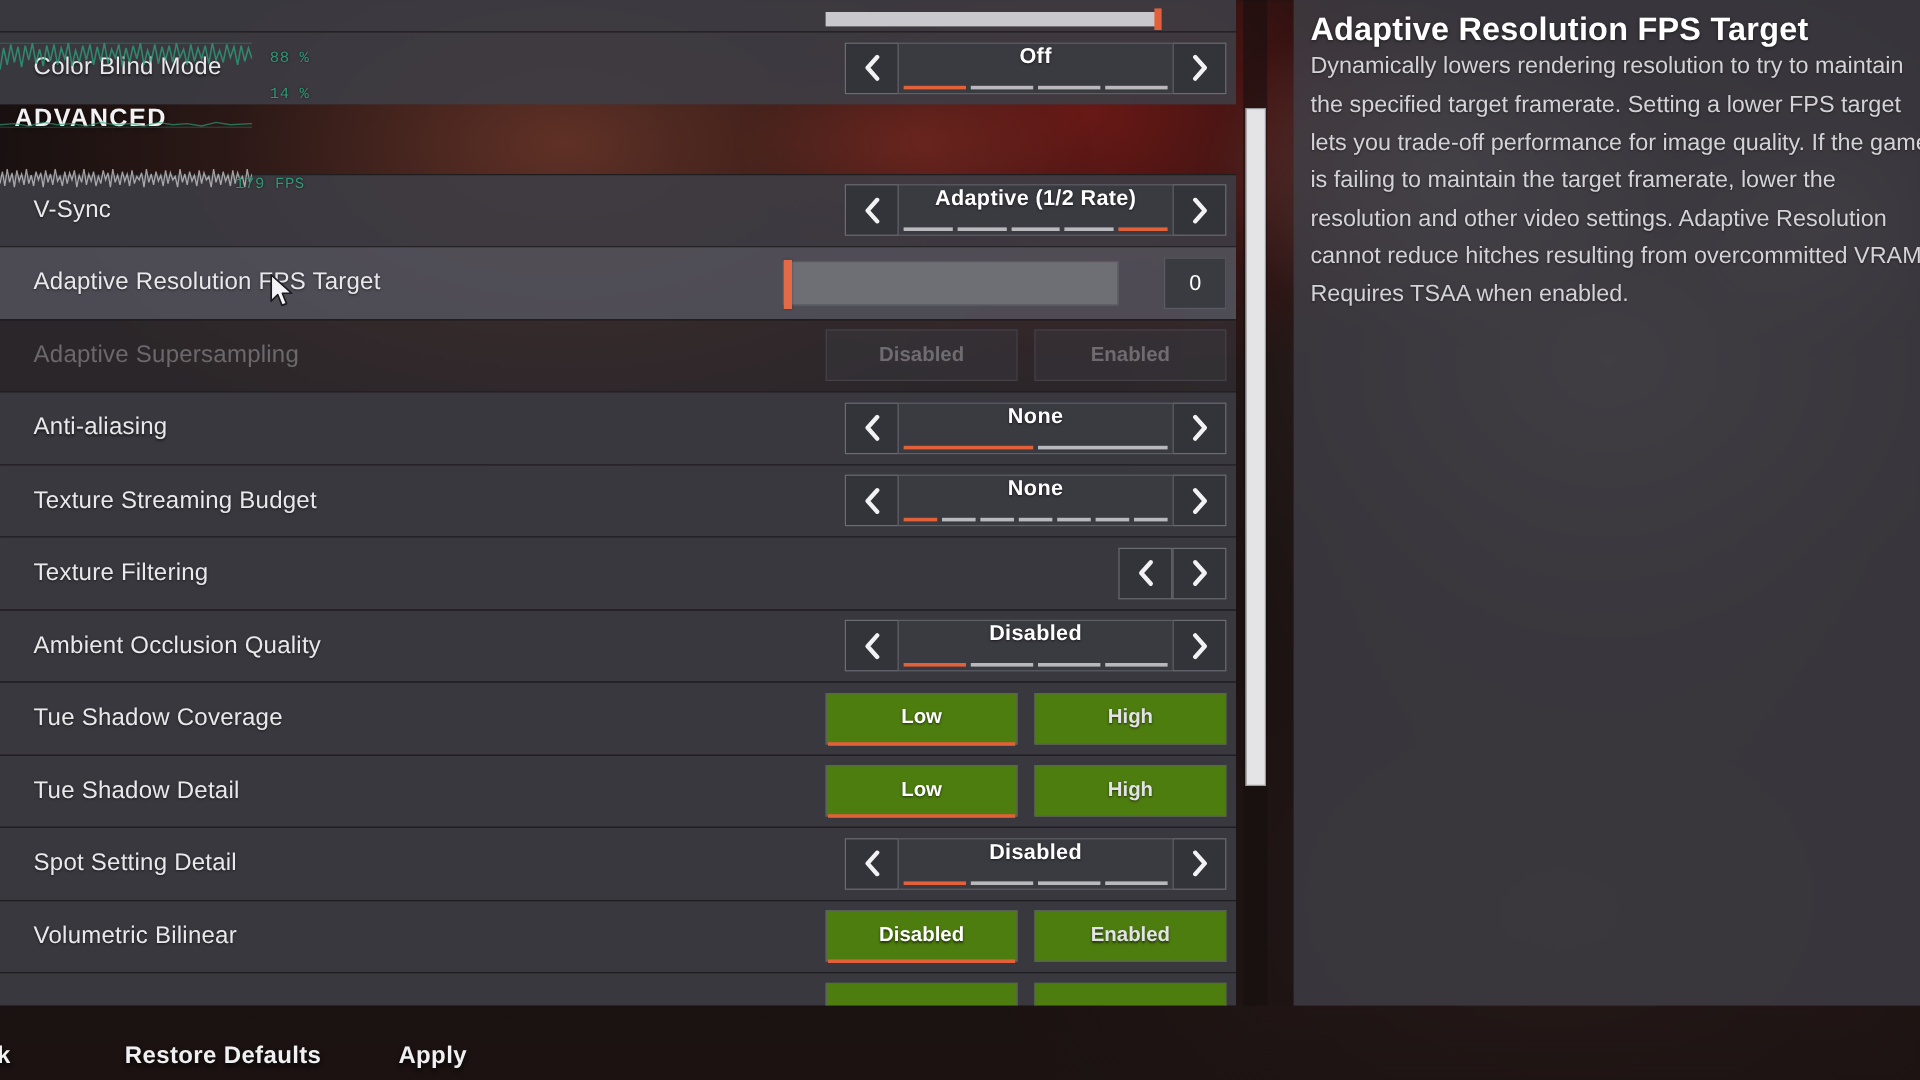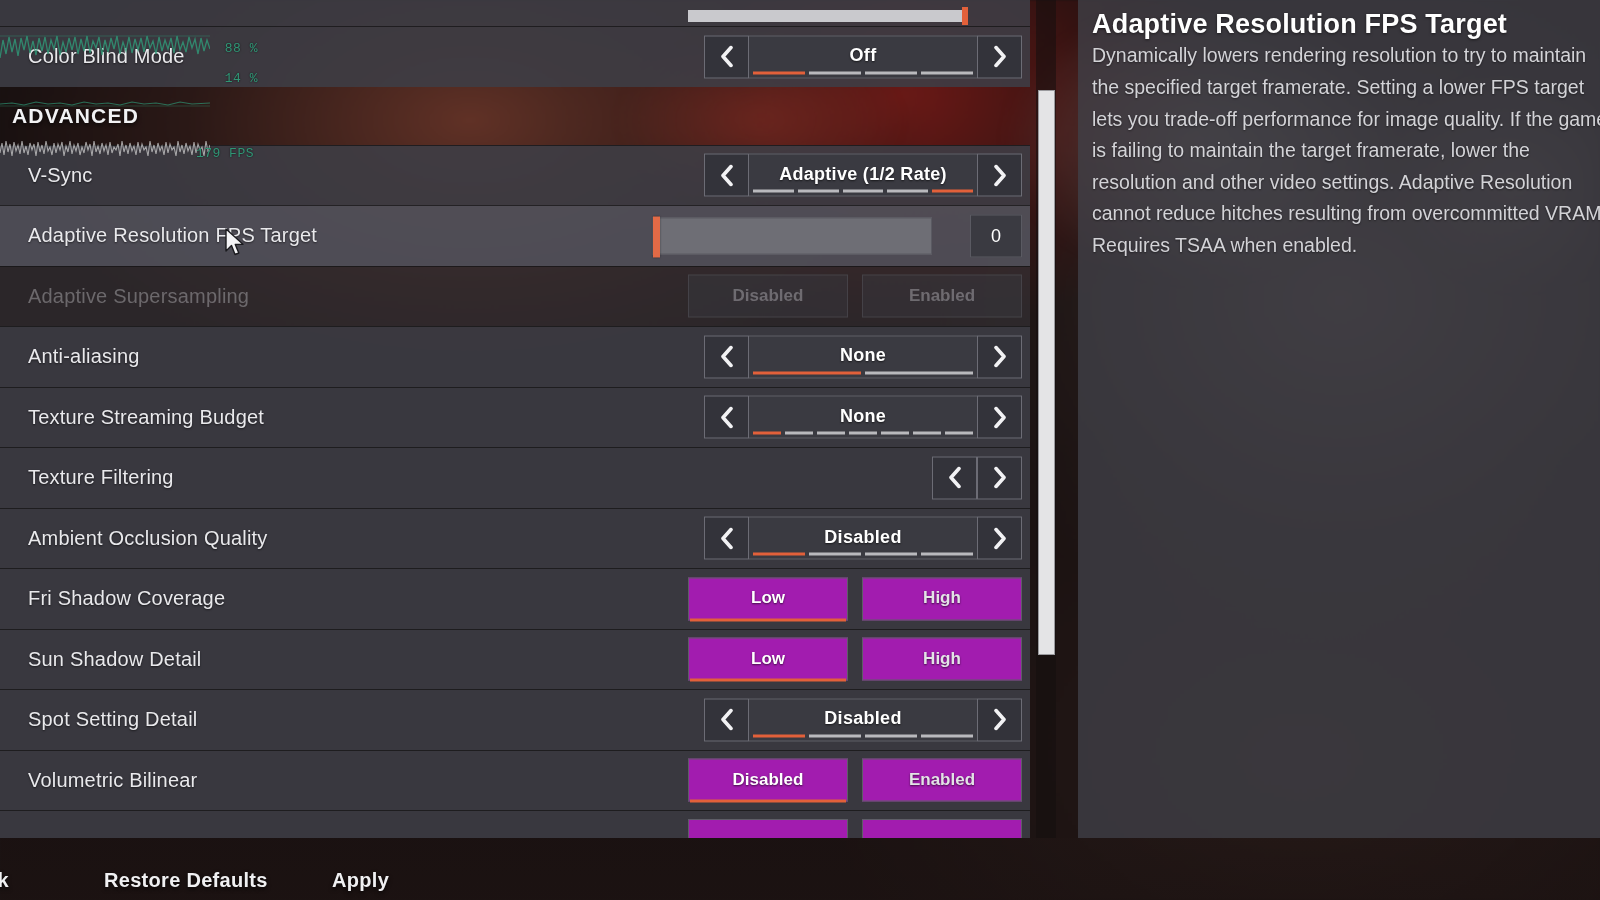--- a/index.html
+++ b/index.html
@@ -74,21 +74,21 @@
     color: #e9e9ec; font-size: 20px; letter-spacing: 0.2px;
     padding-left: 28px; flex: 0 0 auto;
     white-space: nowrap;
     text-shadow: 0 1px 2px rgba(0,0,0,0.55);
   }
   .row.ghost .row-label { color: rgba(160,158,163,0.55); text-shadow:none; }
 
   
   .section-head {
     position: relative; width: 1030px; height: 58px;
-    display: flex; align-items: center;
+    display: flex; 
     background: transparent;
   }
   .section-title {
     color: #f2f2f4; font-size: 21px; font-weight: bold;
     letter-spacing: 1.2px; padding-left: 12px;
     text-shadow: 0 2px 4px rgba(0,0,0,0.7);
   }
 
   
   .control {
@@ -104,21 +104,21 @@
     display: flex; align-items: center; justify-content: center;
     flex: 0 0 auto;
   }
   .arrow-btn svg { display:block; }
   .spin-value {
     width: 228px; height: 43px;
     background: #3a3a41;
     border: 1px solid #5e5e67;
     border-left: none; border-right: none;
     position: relative;
-    display: flex; align-items: center; justify-content: center;
+    display: flex; align-items: flex-start; justify-content: center;
   }
   .spin-value .txt {
     color: #ffffff; font-size: 18px; font-weight: bold; letter-spacing: 0.3px;
     text-shadow: 0 1px 2px rgba(0,0,0,0.6);
     margin-bottom: 3px;
   }
   .segbar {
     position: absolute; left: 4px; right: 4px; bottom: 3px;
     display: flex; gap: 4px; height: 3px;
   }
@@ -150,21 +150,21 @@
     border: 1px solid #5a5a62;
     display: flex; align-items: center; justify-content: center;
     color: #fff; font-size: 18px;
     margin-left: 4px;
   }
 
   
   .toggle-pair { display: flex; gap: 14px; }
   .toggle-btn {
     width: 160px; height: 43px;
-    background: #a21caf;
+    background: #4d7c0f;
     border: 1px solid #5e5e67;
     position: relative;
     display: flex; align-items: center; justify-content: center;
   }
   .toggle-btn .txt {
     color: #e3e3e6; font-size: 17px; font-weight: bold;
     text-shadow: 0 1px 2px rgba(0,0,0,0.6);
     margin-bottom: 2px;
   }
   .toggle-btn.active .txt { color: #ffffff; }
@@ -448,35 +448,35 @@
         </div>
         <div class="arrow-btn">
           <svg width="18" height="22" viewBox="0 0 18 22">
               <path d="M5 2 L13 11 L5 20" fill="none" stroke="#f2f2f4" stroke-width="3.6" stroke-linecap="round" stroke-linejoin="round"></path>
             </svg>
         </div>
       </div>
     </div>
 
     <div class="row">
-      <span class="row-label">Fri Shadow Coverage</span>
+      <span class="row-label">Tue Shadow Coverage</span>
       <div class="control">
         <div class="toggle-pair">
           <div class="toggle-btn active">
             <span class="txt">Low</span>
           </div>
           <div class="toggle-btn">
             <span class="txt">High</span>
           </div>
         </div>
       </div>
     </div>
 
     <div class="row">
-      <span class="row-label">Sun Shadow Detail</span>
+      <span class="row-label">Tue Shadow Detail</span>
       <div class="control">
         <div class="toggle-pair">
           <div class="toggle-btn active">
             <span class="txt">Low</span>
           </div>
           <div class="toggle-btn">
             <span class="txt">High</span>
           </div>
         </div>
       </div>

